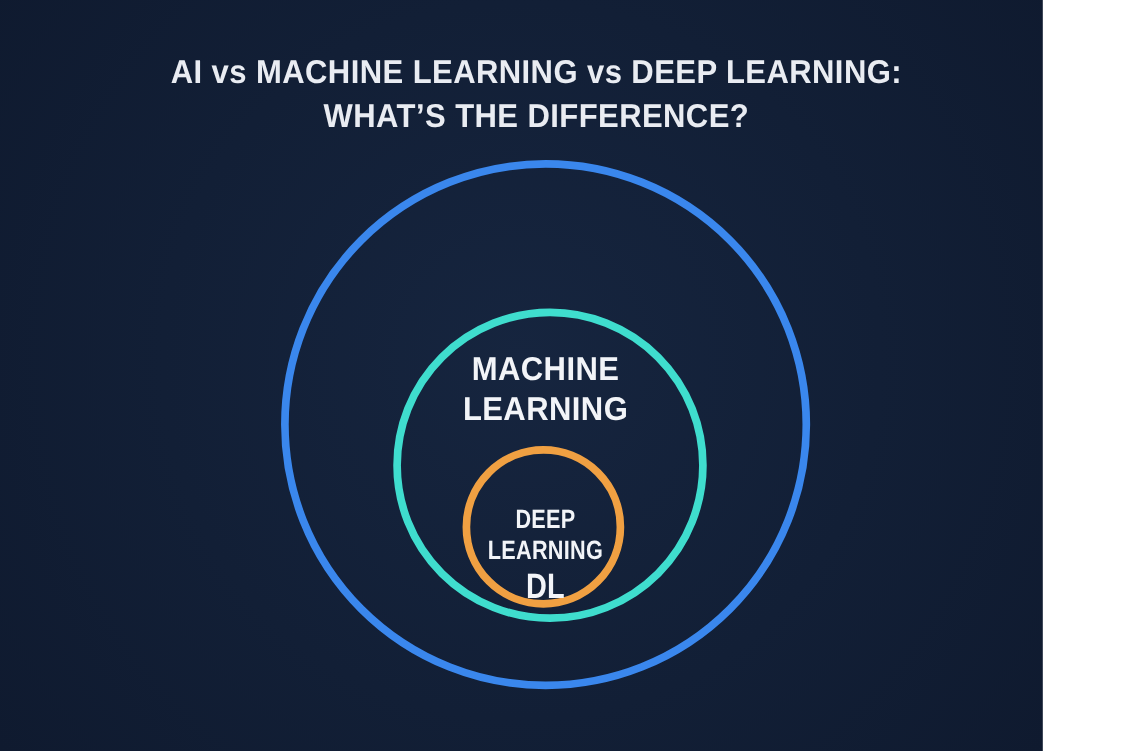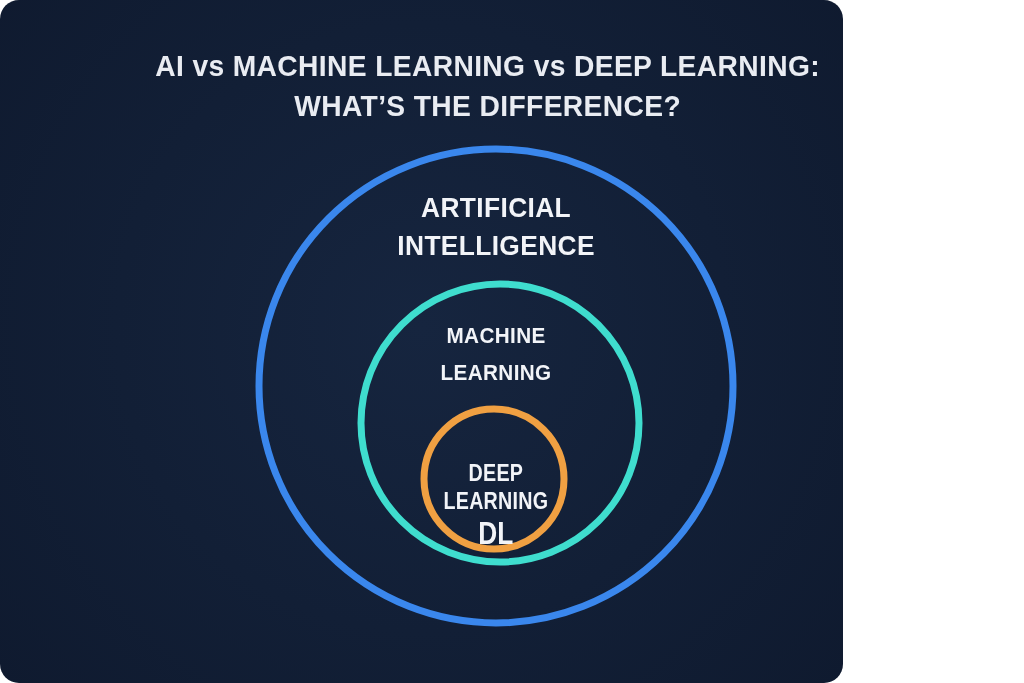--- a/index.html
+++ b/index.html
@@ -7,24 +7,23 @@
     padding: 0;
   }
   body {
     width: 1024px;
     height: 683px;
     overflow: hidden;
     font-family: "Liberation Sans", sans-serif;
   }
   .stage {
     position: relative;
-    width: 843px;
+    width: 948px;
     height: 683px;
     background: radial-gradient(circle at 50% 48%, #16253f 0%, #121f36 55%, #0f1a2f 100%);
-    border-radius: 19px;
   }
   .diagram-svg {
     position: absolute;
     left: 0;
     top: 0;
     width: 1024px;
     height: 683px;
   }
   .txt {
     position: absolute;
@@ -57,21 +56,21 @@
     width: 976px;
     font-size: 28px;
     line-height: 38px;
     letter-spacing: 0.4px;
     color: #f2f4f8;
   }
   .label-ml {
     left: 8px;
     top: 317px;
     width: 976px;
-    font-size: 22px;
+    font-size: 30px;
     line-height: 37px;
     letter-spacing: 0.4px;
     color: #f2f4f8;
   }
   .label-dl {
     left: 8px;
     top: 459px;
     width: 976px;
     font-size: 24px;
     line-height: 28px;
@@ -91,23 +90,20 @@
   <svg class="diagram-svg" viewBox="0 0 1024 683">
     <circle cx="496" cy="386" r="237" fill="none" stroke-width="7" stroke="#3A87ED"></circle>
     <circle cx="500" cy="423" r="139" fill="none" stroke-width="7" stroke="#3FDDCE"></circle>
     <circle cx="494" cy="479" r="70" fill="none" stroke-width="7" stroke="#F0A042"></circle>
   </svg>
 
   <div class="txt page-title">
     <span class="condense"><span>AI vs MACHINE LEARNING vs DEEP LEARNING:</span><br><span>WHAT’S THE DIFFERENCE?</span></span>
   </div>
 
-  <div class="txt label-ai">
-    <span class="condense"><span>ARTIFICIAL</span><br><span>INTELLIGENCE</span></span>
-  </div>
 
   <div class="txt label-ml">
     <span class="condense"><span>MACHINE</span><br><span>LEARNING</span></span>
   </div>
 
   <div class="txt label-dl">
     <span class="condense-narrow"><span>DEEP</span><br><span>LEARNING</span><br><span class="dl-abbrev">DL</span></span>
   </div>
 
 </div>

